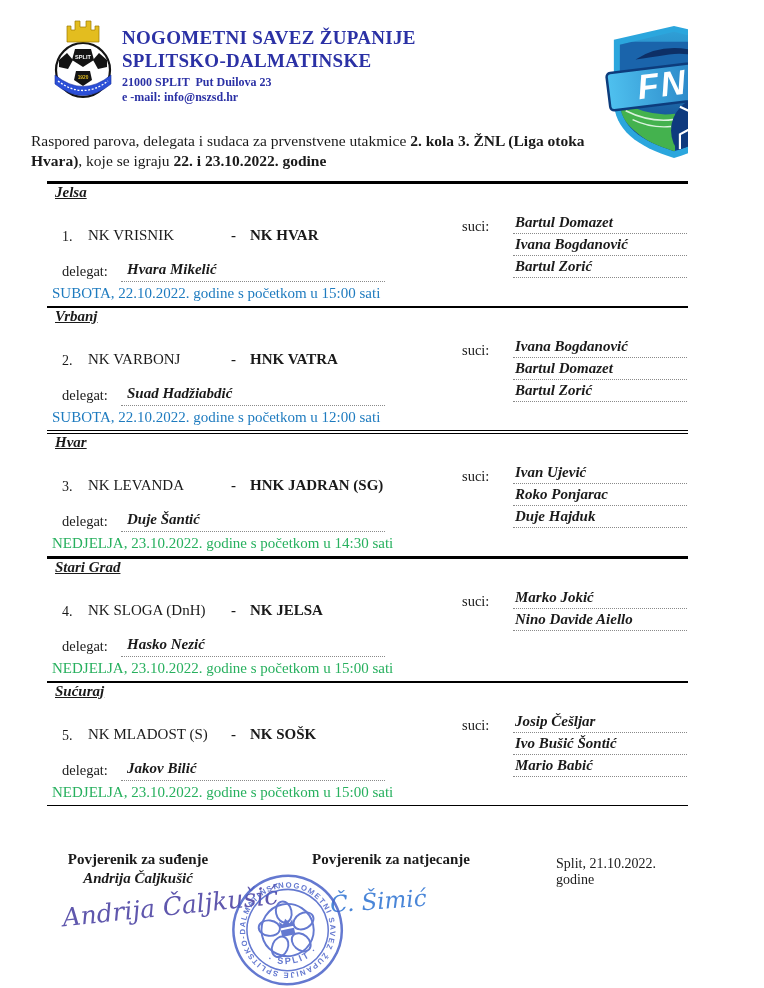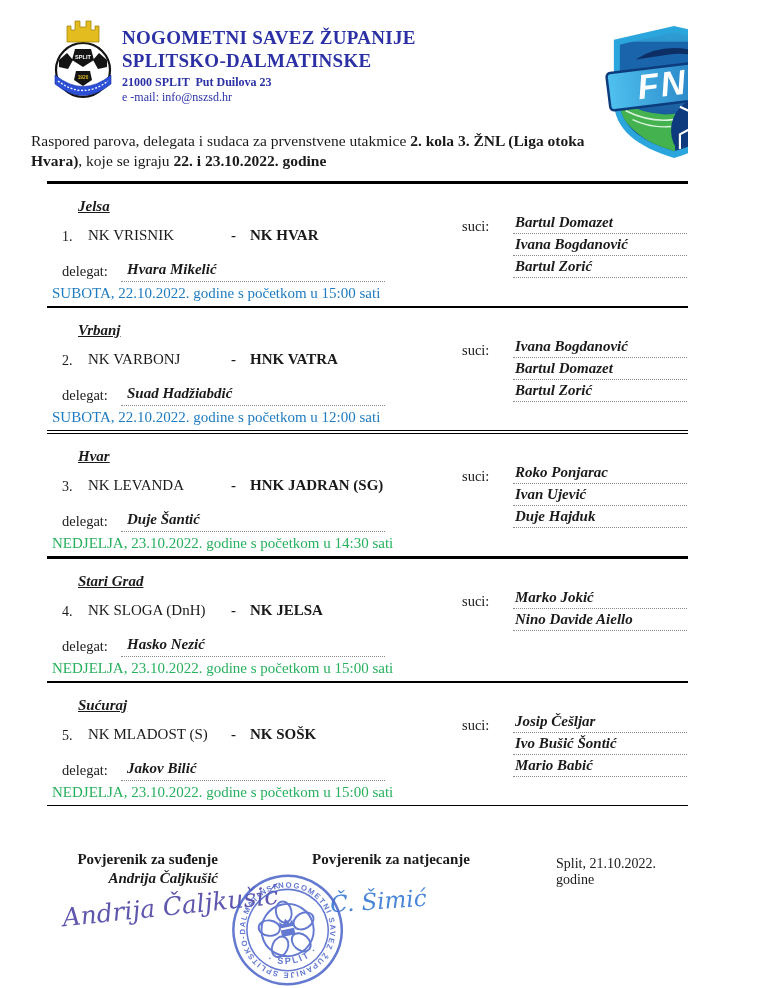--- a/index.html
+++ b/index.html
@@ -4,55 +4,55 @@
 <style>
   html,body{margin:0;padding:0;background:#fff;}
   .page{position:relative;width:688px;height:988px;background:#fff;overflow:hidden;
         font-family:"Liberation Serif", serif;color:#1a1a1a;}
 
   
   .club-logo{position:absolute;left:54px;top:18px;}
   .org-block{position:absolute;left:122px;top:26px;color:#2b31a5;}
   .org-l1,.org-l2{font-size:19px;font-weight:bold;letter-spacing:.3px;line-height:23px;}
   .org-addr{font-size:12px;font-weight:bold;margin-top:3px;white-space:pre;}
-  .org-mail{font-size:12px;font-weight:normal;white-space:pre;}
+  .org-mail{font-size:12px;font-weight:bold;white-space:pre;}
   .fnl-logo{position:absolute;left:600px;top:22px;}
 
   
   .intro{position:absolute;left:31px;top:131px;width:566px;font-size:15.5px;line-height:20px;}
   .intro b{font-weight:bold;}
 
   
   .sections{position:absolute;left:47px;top:181px;width:676px;}
   hr{margin:0;border:none;}
   .rule-3{border-top:3px solid #000;}
   .rule-2{border-top:2px solid #000;}
   .rule-1{border-top:1px solid #000;}
   .rule-double{height:2px;border-top:1.5px solid #000;border-bottom:1.5px solid #000;}
 
   .sec{position:relative;height:122px;}
-  .venue{position:absolute;left:8px;top:14px;font-size:15px;font-weight:bold;font-style:italic;
-         text-decoration:underline;margin-left:23px;}
+  .venue{position:absolute;left:8px;top:0;font-size:15px;font-weight:bold;font-style:italic;
+         text-decoration:underline;}
   .num{position:absolute;left:15px;top:45px;font-size:14px;}
   .home{position:absolute;left:41px;top:43px;font-size:15px;font-weight:normal;}
   .dash{position:absolute;left:184px;top:43px;font-size:15px;font-weight:bold;}
   .away{position:absolute;left:203px;top:43px;font-size:15px;font-weight:bold;}
   .suci-label{position:absolute;left:415px;top:34px;font-size:14.5px;}
   .refs{position:absolute;left:466px;top:30px;width:176px;}
   .ref{font-size:15px;font-weight:bold;font-style:italic;line-height:16px;
        border-bottom:1px dotted #8a8a8a;padding:0 0 3px 2px;margin-bottom:2px;}
   .delegat-label{position:absolute;left:15px;top:79px;font-size:14.5px;}
   .delegat-name{position:absolute;left:74px;top:77px;width:258px;font-size:15px;font-weight:bold;
        font-style:italic;border-bottom:1px dotted #8a8a8a;padding:0 0 3px 6px;}
   .date{position:absolute;left:5px;top:101px;font-size:15px;}
   .date-blue{color:#1e7bbf;text-align:right;}
   .date-green{color:#27b05e;}
 
   
-  .foot-left{position:absolute;left:58px;top:850px;width:160px;text-align:right;}
+  .foot-left{position:absolute;left:58px;top:850px;width:160px;text-align:center;}
   .foot-center{position:absolute;left:296px;top:850px;width:190px;text-align:center;}
   .foot-title{font-size:15px;font-weight:bold;line-height:19px;}
   .foot-name{font-size:15px;font-weight:bold;font-style:italic;line-height:19px;}
   .place-date{position:absolute;left:556px;top:856px;font-size:14px;}
   .sig{font-family:"DejaVu Serif", serif;font-style:italic;white-space:nowrap;}
   .sig-left{position:absolute;left:62px;top:892px;font-size:25px;color:#5f57ad;
             transform:rotate(-6deg);}
   .sig-center{position:absolute;left:330px;top:888px;font-size:23px;color:#4a86d8;
             transform:rotate(-4deg);}
   .stamp{position:absolute;left:230px;top:872px;transform:rotate(-12deg);opacity:.85;}
@@ -166,22 +166,22 @@
     <hr class="rule-double">
 
     <section class="sec">
       <div class="venue">Hvar</div>
       <div class="num">3.</div>
       <div class="home">NK LEVANDA</div>
       <div class="dash">-</div>
       <div class="away">HNK JADRAN (SG)</div>
       <div class="suci-label">suci:</div>
       <div class="refs">
+        <div class="ref">Ivan Ujević</div>
         <div class="ref">Roko Ponjarac</div>
-        <div class="ref">Ivan Ujević</div>
         <div class="ref">Duje Hajduk</div>
       </div>
       <div class="delegat-label">delegat:</div>
       <div class="delegat-name">Duje Šantić</div>
       <div class="date date-green">NEDJELJA, 23.10.2022. godine s početkom u 14:30 sati</div>
     </section>
     <hr class="rule-3">
 
     <section class="sec">
       <div class="venue">Stari Grad</div>

